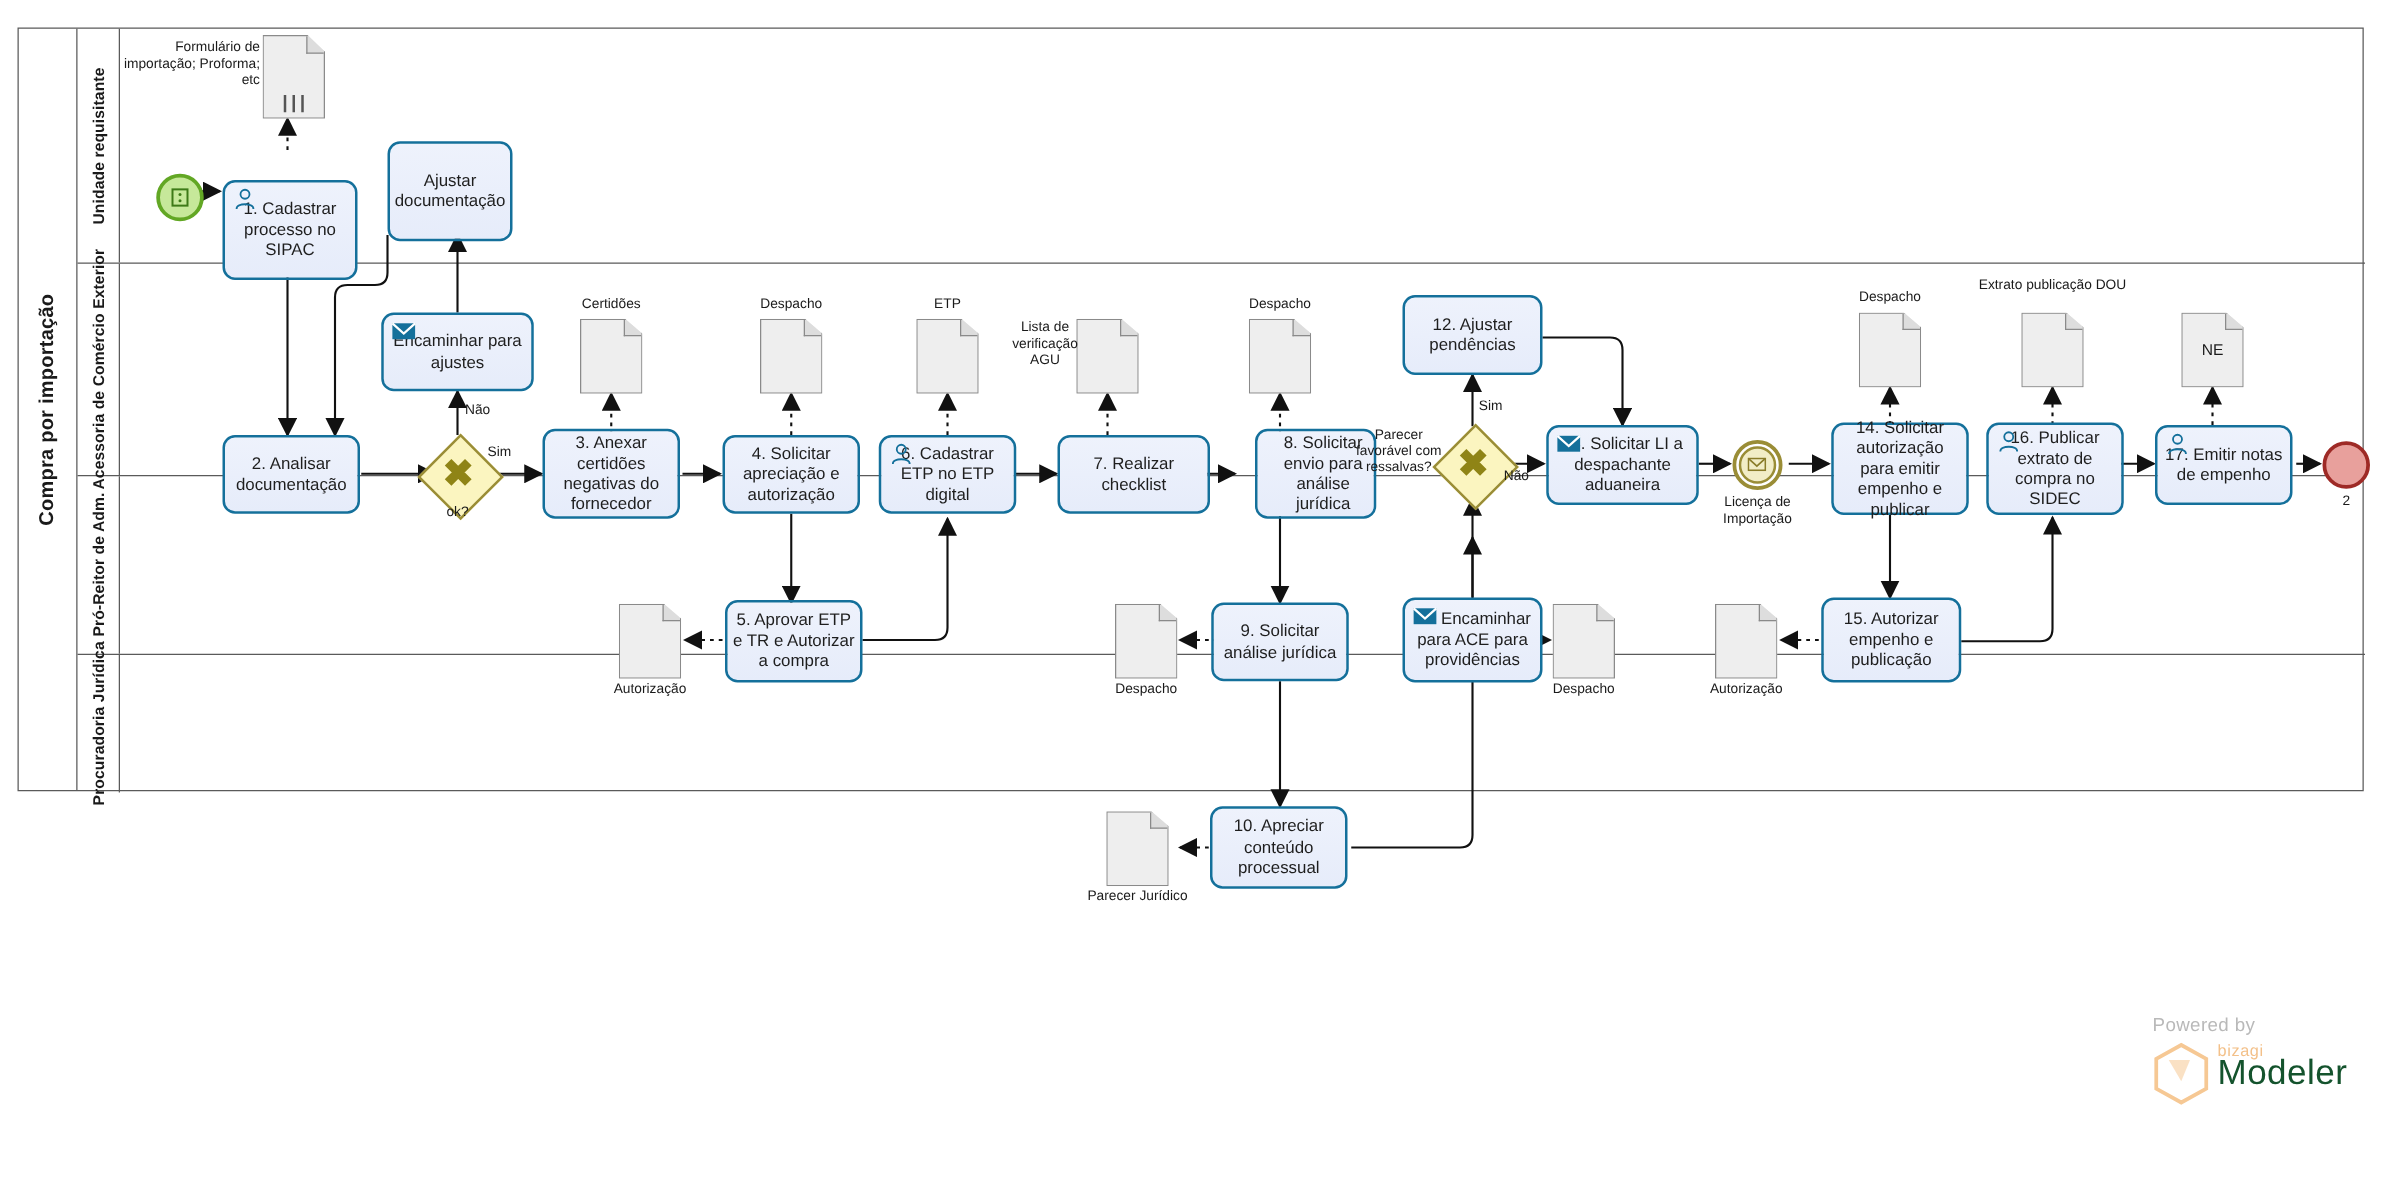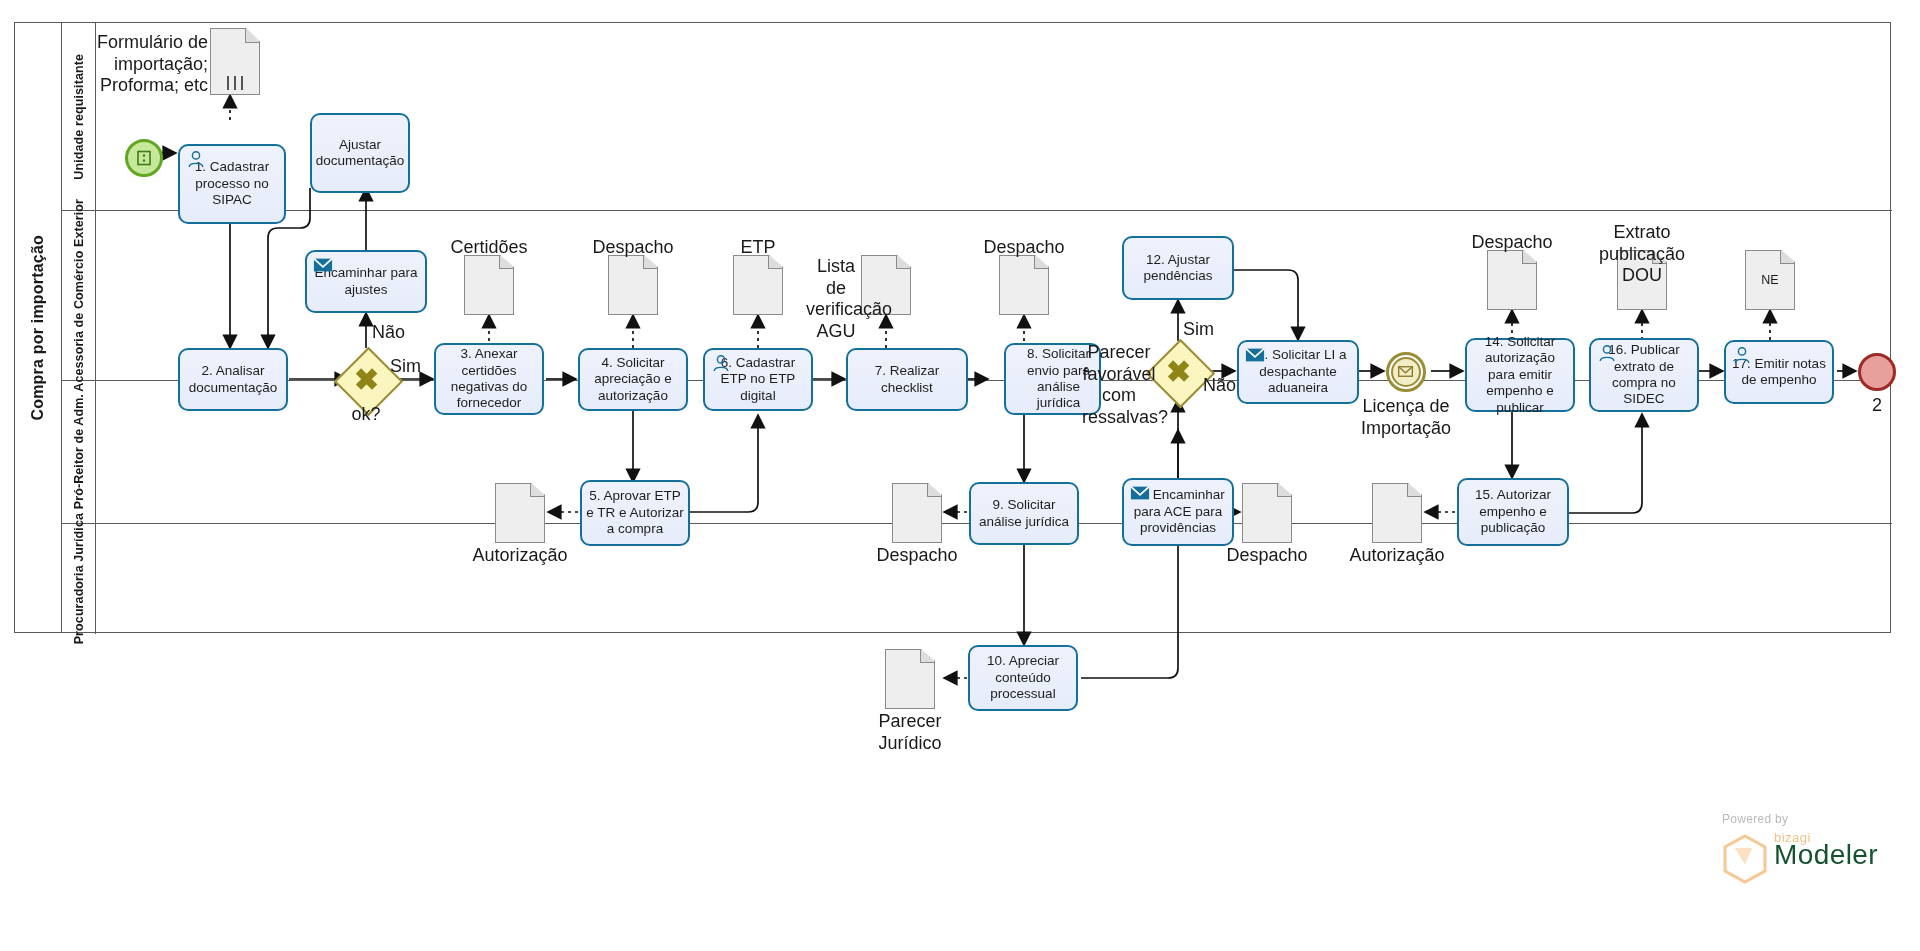--- a/index.html
+++ b/index.html
@@ -40,28 +40,28 @@
         font-size:30px;color:#8f8416;font-weight:bold;line-height:1;}
 
   
   .doc{position:absolute;box-sizing:border-box;background:#eeeeee;border:1px solid #8a8a8a;
        clip-path:polygon(0 0, 72% 0, 100% 20%, 100% 100%, 0 100%);}
   .doc .fold{position:absolute;right:0;top:0;width:28%;height:20%;
        background:#dddddd;border-left:1px solid #8a8a8a;border-bottom:1px solid #8a8a8a;}
   .doc .dtext{position:absolute;left:0;top:50%;transform:translateY(-50%);width:100%;text-align:center;font-size:12.5px;}
   .doc-lines{position:absolute;left:50%;transform:translateX(-50%);bottom:4px;width:22px;height:14px;}
 
-  .lbl{position:absolute;font-size:18px;line-height:1.2;text-align:center;color:#1a1a1a;}
+  .lbl{position:absolute;font-size:11px;line-height:1.2;text-align:center;color:#1a1a1a;}
 
   
   svg.wires{position:absolute;left:0;top:0;width:1920px;height:951px;pointer-events:none;}
 
   
   .brand{position:absolute;}
-  .brand .pb{font-size:12px;color:#b9b9b9;letter-spacing:.3px;}
+  .brand .pb{font-size:15px;color:#b9b9b9;letter-spacing:.3px;}
   .brand .bz{font-size:13px;color:#f3c089;margin-left:52px;margin-top:4px;letter-spacing:.5px;}
   .brand .md{font-size:28px;color:#14532d;margin-left:52px;margin-top:-6px;letter-spacing:.4px;}
   .brand .hexwrap{position:absolute;left:0;top:22px;}
 </style>
 </head>
 <body>
 
 <div id="canvas">
 
   <div class="pool" style="left:14px;top:22px;width:1877px;height:611px;">

